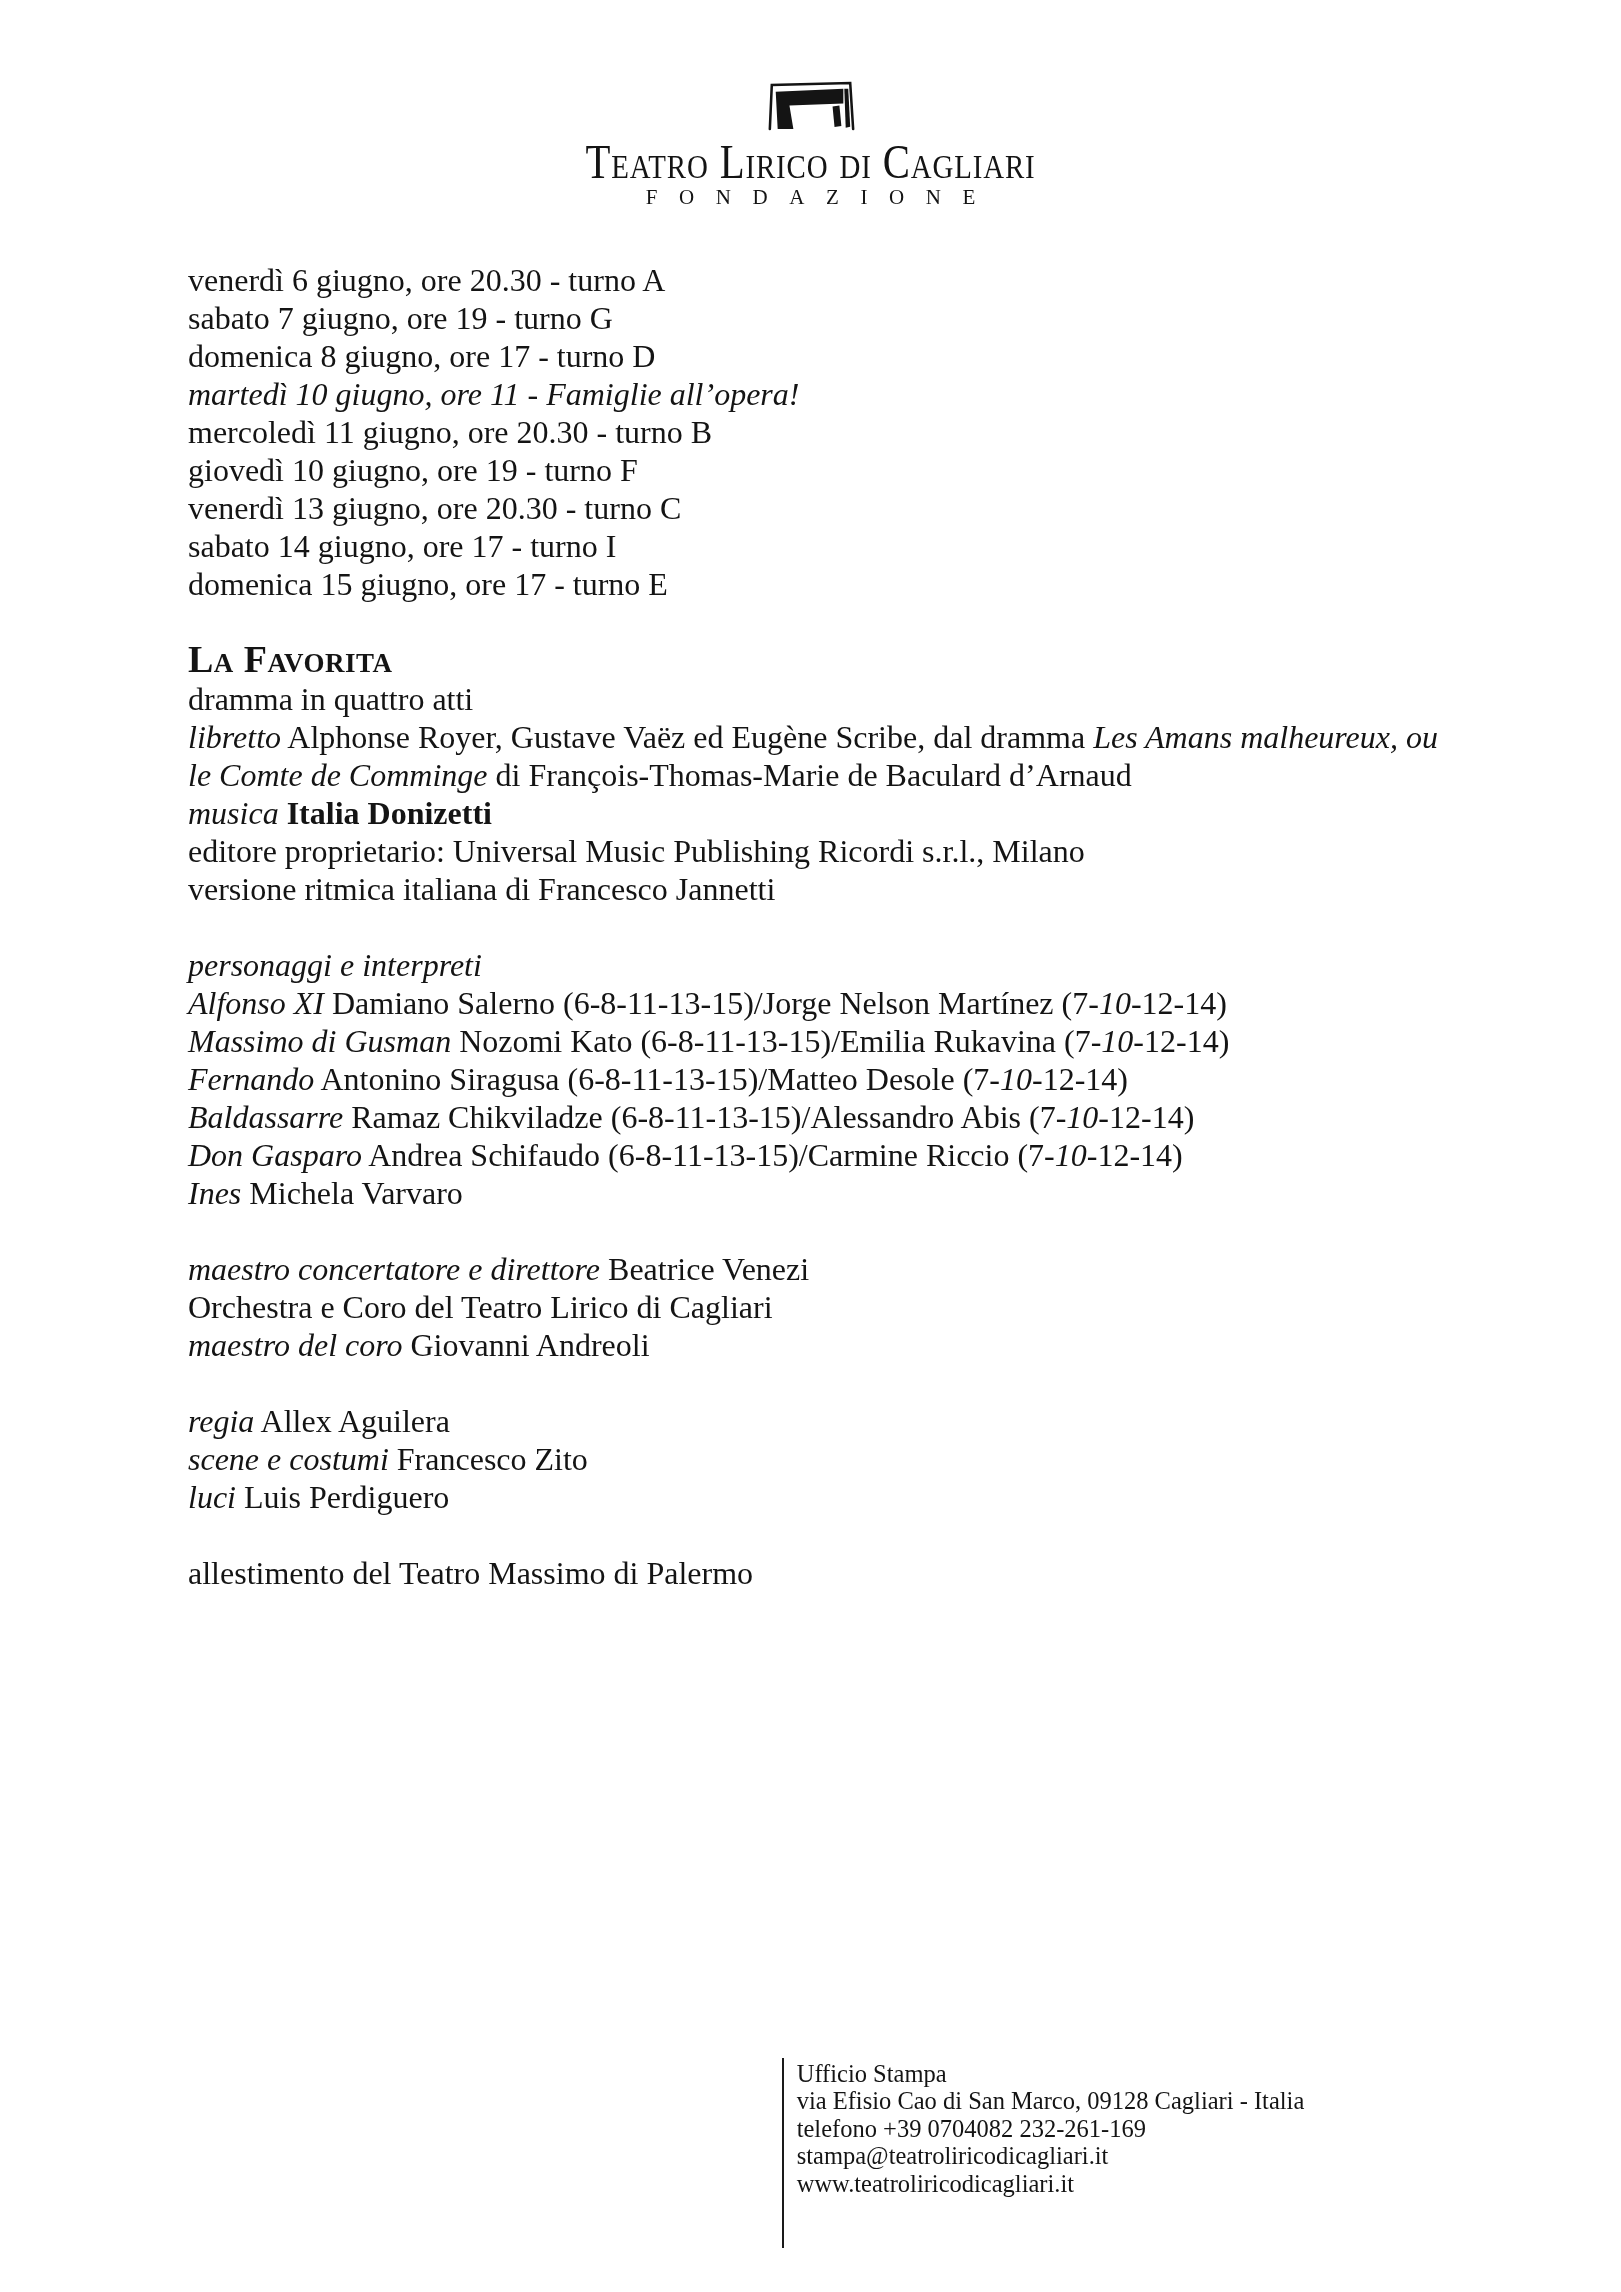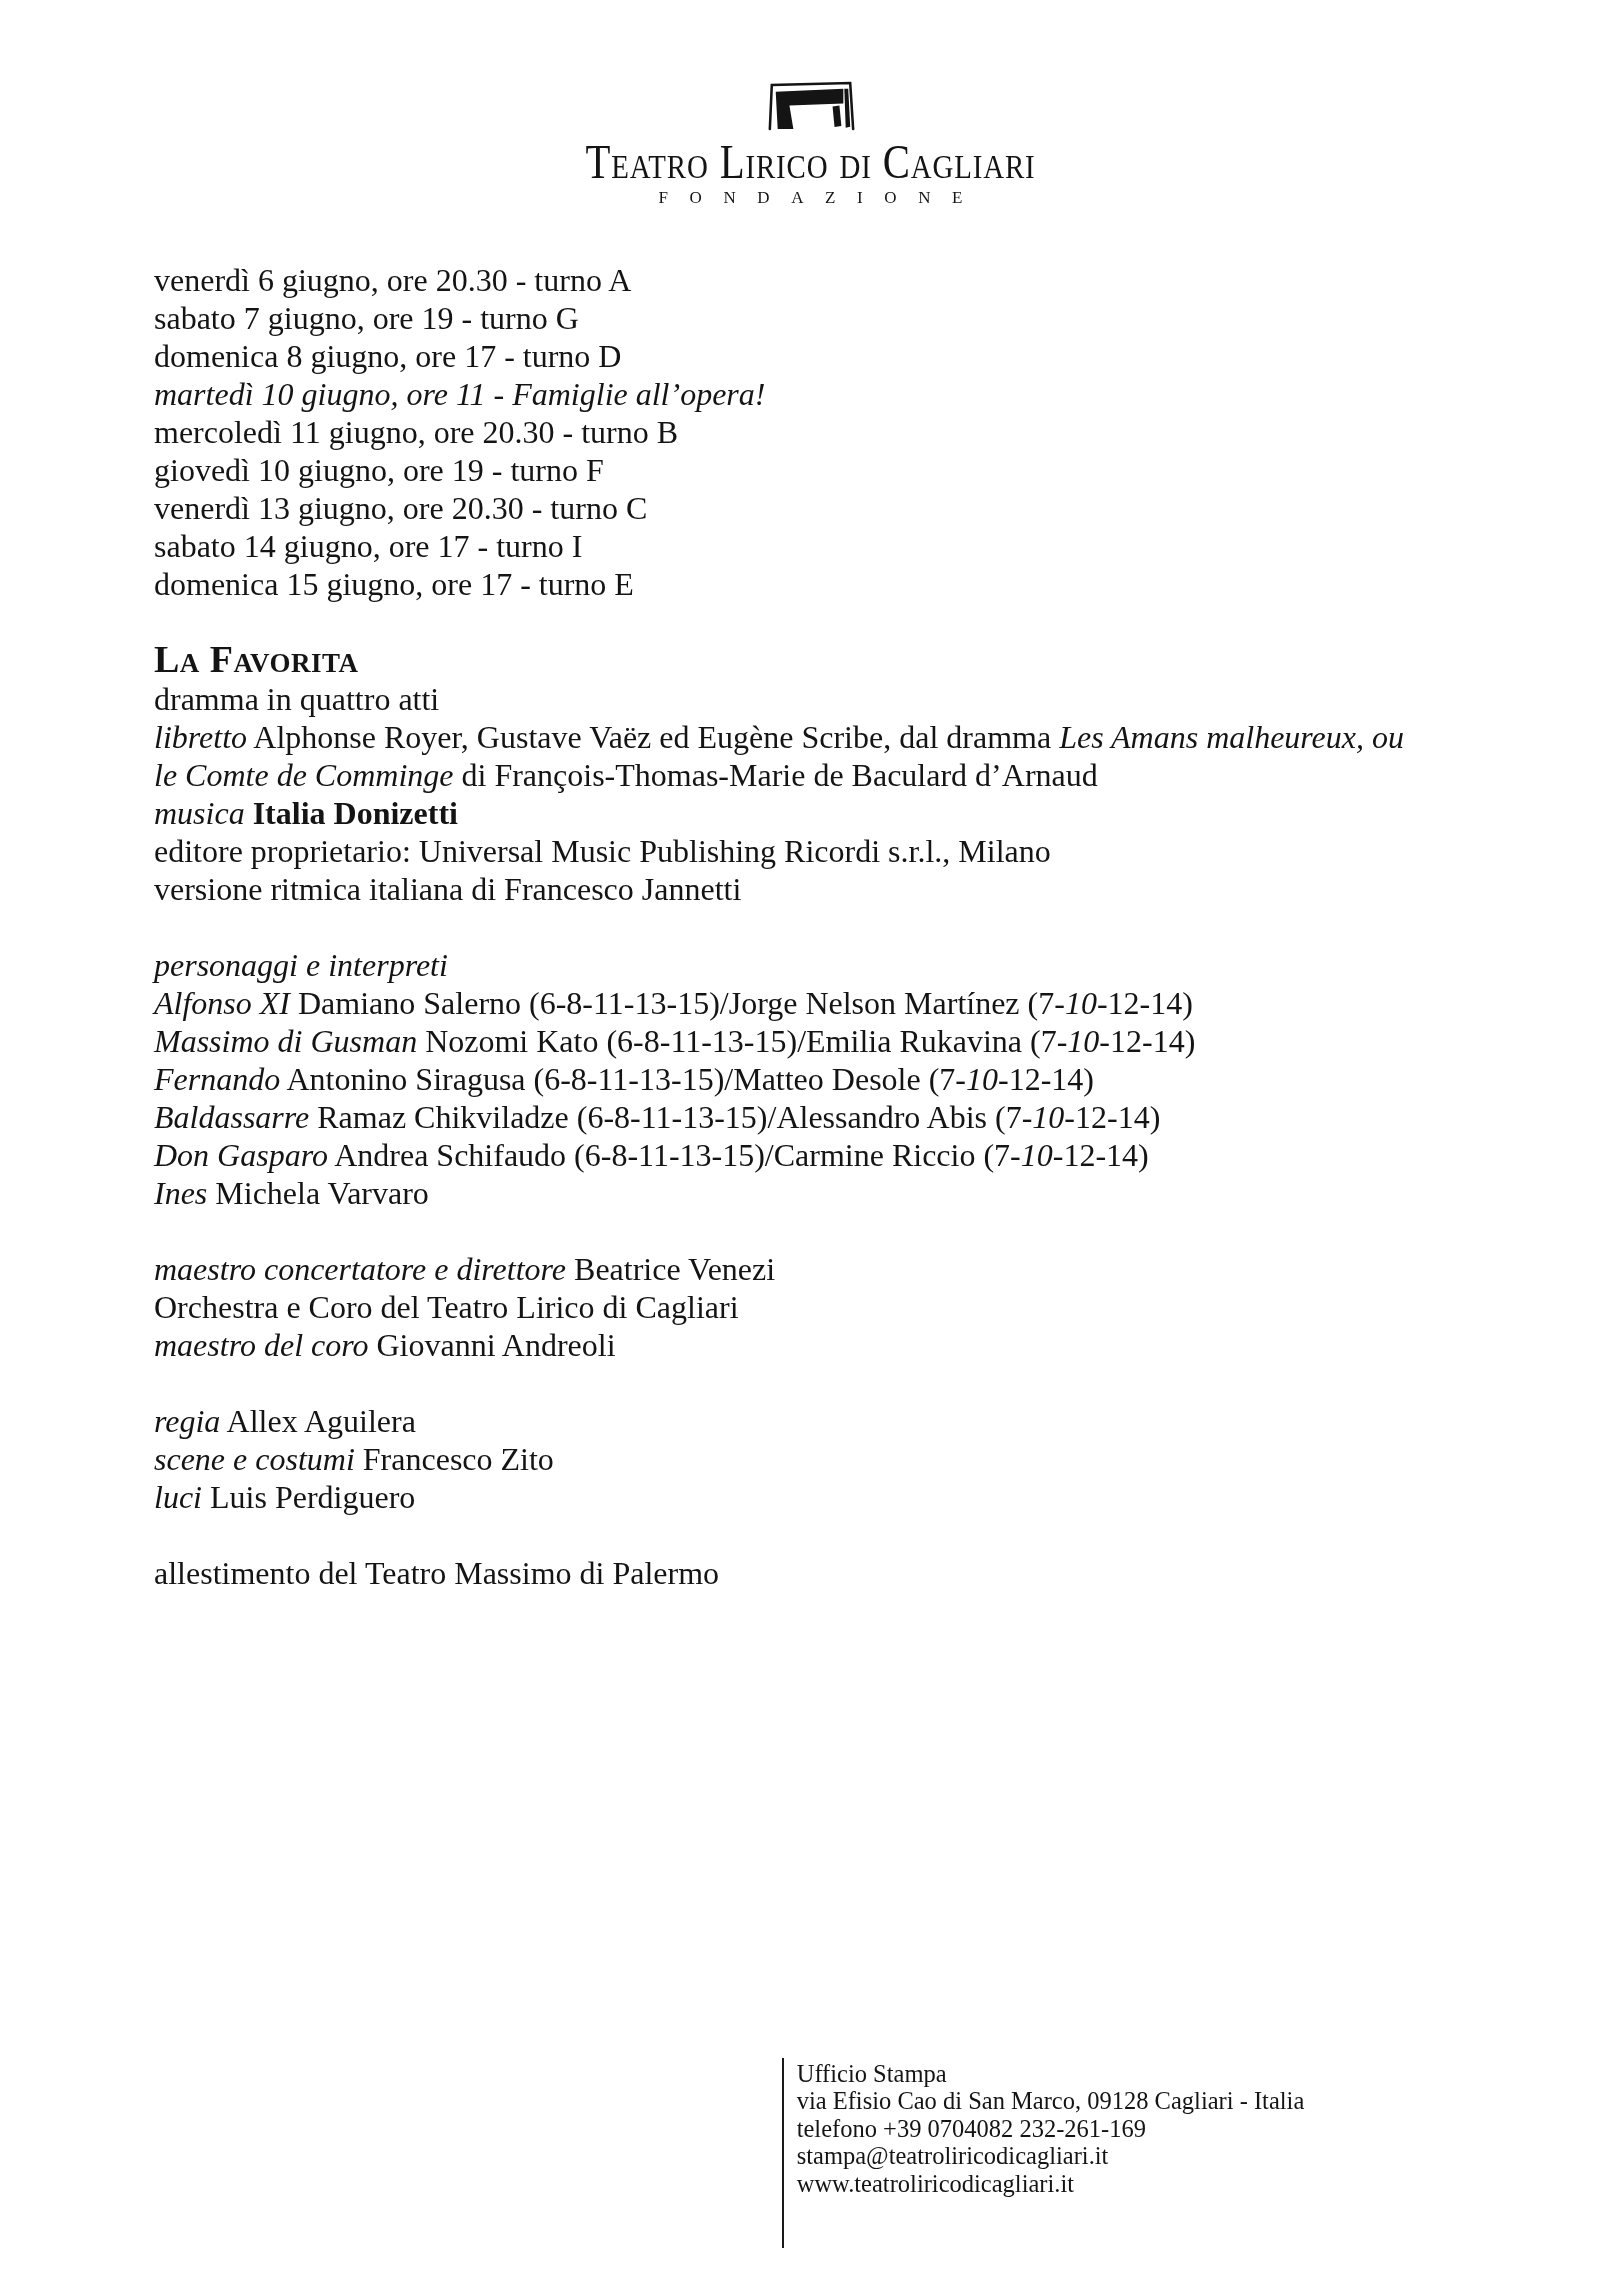--- a/index.html
+++ b/index.html
@@ -19,33 +19,33 @@
     margin-top:5.9px;
     font-size:48px; line-height:49px;
     font-variant:small-caps;
     letter-spacing:1px;
     transform:scaleX(.85);
     transform-origin:50% 50%;
     white-space:nowrap;
   }
   .logo-subtitle {
     margin-top:1px;
-    font-size:17px; line-height:21.6px;
+    font-size:21px; line-height:21.6px;
     letter-spacing:21.6px;
     padding-left:21.6px;
     white-space:nowrap;
   }
 
   
   .doc-body {
     position:absolute; left:154px; top:261px; width:1362px;
     font-size:32px; line-height:38px;
   }
   .section + .section { margin-top:38px; }
-  .line { white-space:nowrap; }
+  .line { white-space:nowrap;margin-left:34px; }
   .it { font-style:italic; }
   .bd { font-weight:bold; }
   .hd {
     font-weight:bold;
     font-variant:small-caps;
     font-size:38px; line-height:37px;
     letter-spacing:0.5px;
   }
 
   

